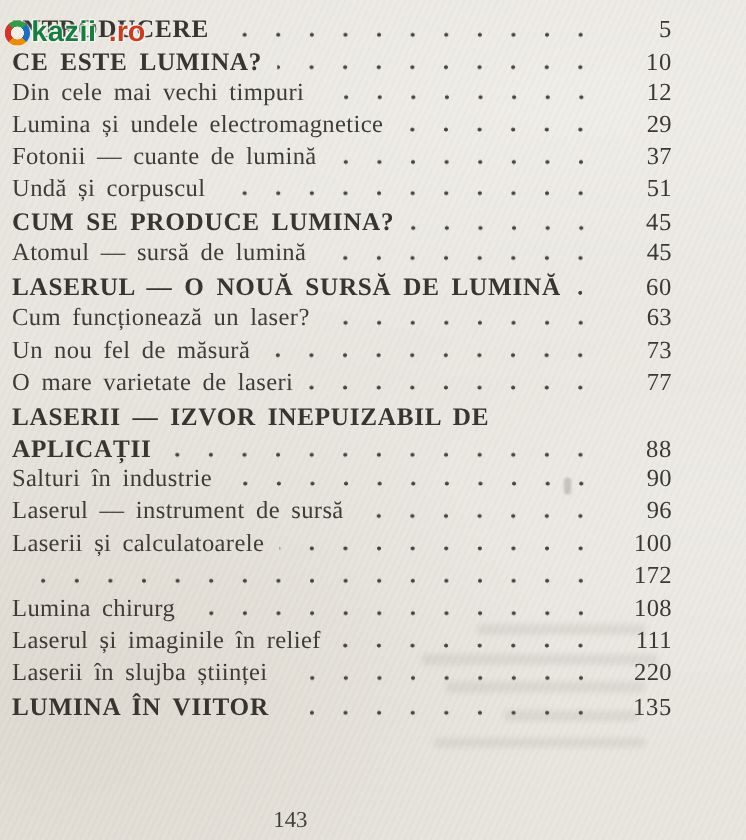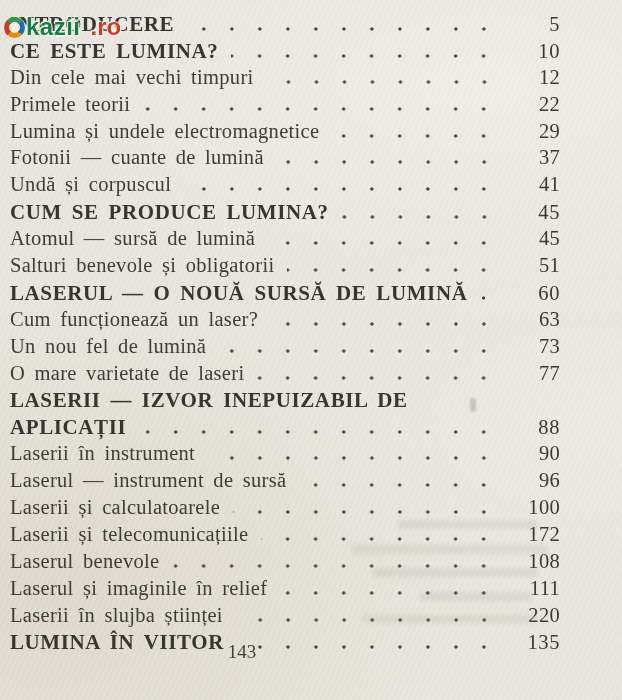--- a/index.html
+++ b/index.html
@@ -66,21 +66,21 @@
     text-align: right;
     font-weight: normal;
     font-size: 20.5px;
     color: #3b3933;
   }
   .toc-row.heading .toc-page { font-weight: normal; }
 
   .footer-page {
     position: absolute;
     left: 212px;
-    top: 641px;
+    top: 673px;
     width: 60px;
     text-align: center;
     font-size: 19px;
     color: #413f39;
   }
 
   
   .watermark {
     position: absolute;
     left: 4px;
@@ -150,106 +150,95 @@
         <span class="toc-label">CE ESTE LUMINA?</span>
         <span class="toc-leader"></span>
         <span class="toc-page">10</span>
       </div>
       <div class="toc-row">
         <span class="toc-label">Din cele mai vechi timpuri</span>
         <span class="toc-leader"></span>
         <span class="toc-page">12</span>
       </div>
       <div class="toc-row">
-        <span class="toc-label">Primele teorii</span>
-        <span class="toc-leader"></span>
-        <span class="toc-page">22</span>
-      </div>
-      <div class="toc-row">
         <span class="toc-label">Lumina și undele electromagnetice</span>
         <span class="toc-leader"></span>
         <span class="toc-page">29</span>
       </div>
       <div class="toc-row">
         <span class="toc-label">Fotonii — cuante de lumină</span>
         <span class="toc-leader"></span>
         <span class="toc-page">37</span>
       </div>
       <div class="toc-row">
         <span class="toc-label">Undă și corpuscul</span>
         <span class="toc-leader"></span>
-        <span class="toc-page">41</span>
+        <span class="toc-page">51</span>
       </div>
       <div class="toc-row heading">
         <span class="toc-label">CUM SE PRODUCE LUMINA?</span>
         <span class="toc-leader"></span>
         <span class="toc-page">45</span>
       </div>
       <div class="toc-row">
         <span class="toc-label">Atomul — sursă de lumină</span>
         <span class="toc-leader"></span>
         <span class="toc-page">45</span>
       </div>
-      <div class="toc-row">
-        <span class="toc-label">Salturi benevole și obligatorii</span>
-        <span class="toc-leader"></span>
-        <span class="toc-page">51</span>
-      </div>
       <div class="toc-row heading">
         <span class="toc-label">LASERUL — O NOUĂ SURSĂ DE LUMINĂ</span>
         <span class="toc-leader"></span>
         <span class="toc-page">60</span>
       </div>
       <div class="toc-row">
         <span class="toc-label">Cum funcționează un laser?</span>
         <span class="toc-leader"></span>
         <span class="toc-page">63</span>
       </div>
       <div class="toc-row">
-        <span class="toc-label">Un nou fel de lumină</span>
+        <span class="toc-label">Un nou fel de măsură</span>
         <span class="toc-leader"></span>
         <span class="toc-page">73</span>
       </div>
       <div class="toc-row">
         <span class="toc-label">O mare varietate de laseri</span>
         <span class="toc-leader"></span>
         <span class="toc-page">77</span>
       </div>
       <div class="toc-row heading noleader">
         <span class="toc-label">LASERII — IZVOR INEPUIZABIL DE</span>
         <span class="toc-leader"></span>
         <span class="toc-page"></span>
       </div>
       <div class="toc-row heading">
         <span class="toc-label">APLICAȚII</span>
         <span class="toc-leader"></span>
         <span class="toc-page">88</span>
       </div>
       <div class="toc-row">
-        <span class="toc-label">Laserii în instrument</span>
+        <span class="toc-label">Salturi în industrie</span>
         <span class="toc-leader"></span>
         <span class="toc-page">90</span>
       </div>
       <div class="toc-row">
         <span class="toc-label">Laserul — instrument de sursă</span>
         <span class="toc-leader"></span>
         <span class="toc-page">96</span>
       </div>
       <div class="toc-row">
         <span class="toc-label">Laserii și calculatoarele</span>
         <span class="toc-leader"></span>
         <span class="toc-page">100</span>
       </div>
       <div class="toc-row">
-        <span class="toc-label">Laserii și telecomunicațiile</span>
         <span class="toc-leader"></span>
         <span class="toc-page">172</span>
       </div>
       <div class="toc-row">
-        <span class="toc-label">Laserul benevole</span>
+        <span class="toc-label">Lumina chirurg</span>
         <span class="toc-leader"></span>
         <span class="toc-page">108</span>
       </div>
       <div class="toc-row">
         <span class="toc-label">Laserul și imaginile în relief</span>
         <span class="toc-leader"></span>
         <span class="toc-page">111</span>
       </div>
       <div class="toc-row">
         <span class="toc-label">Laserii în slujba științei</span>

